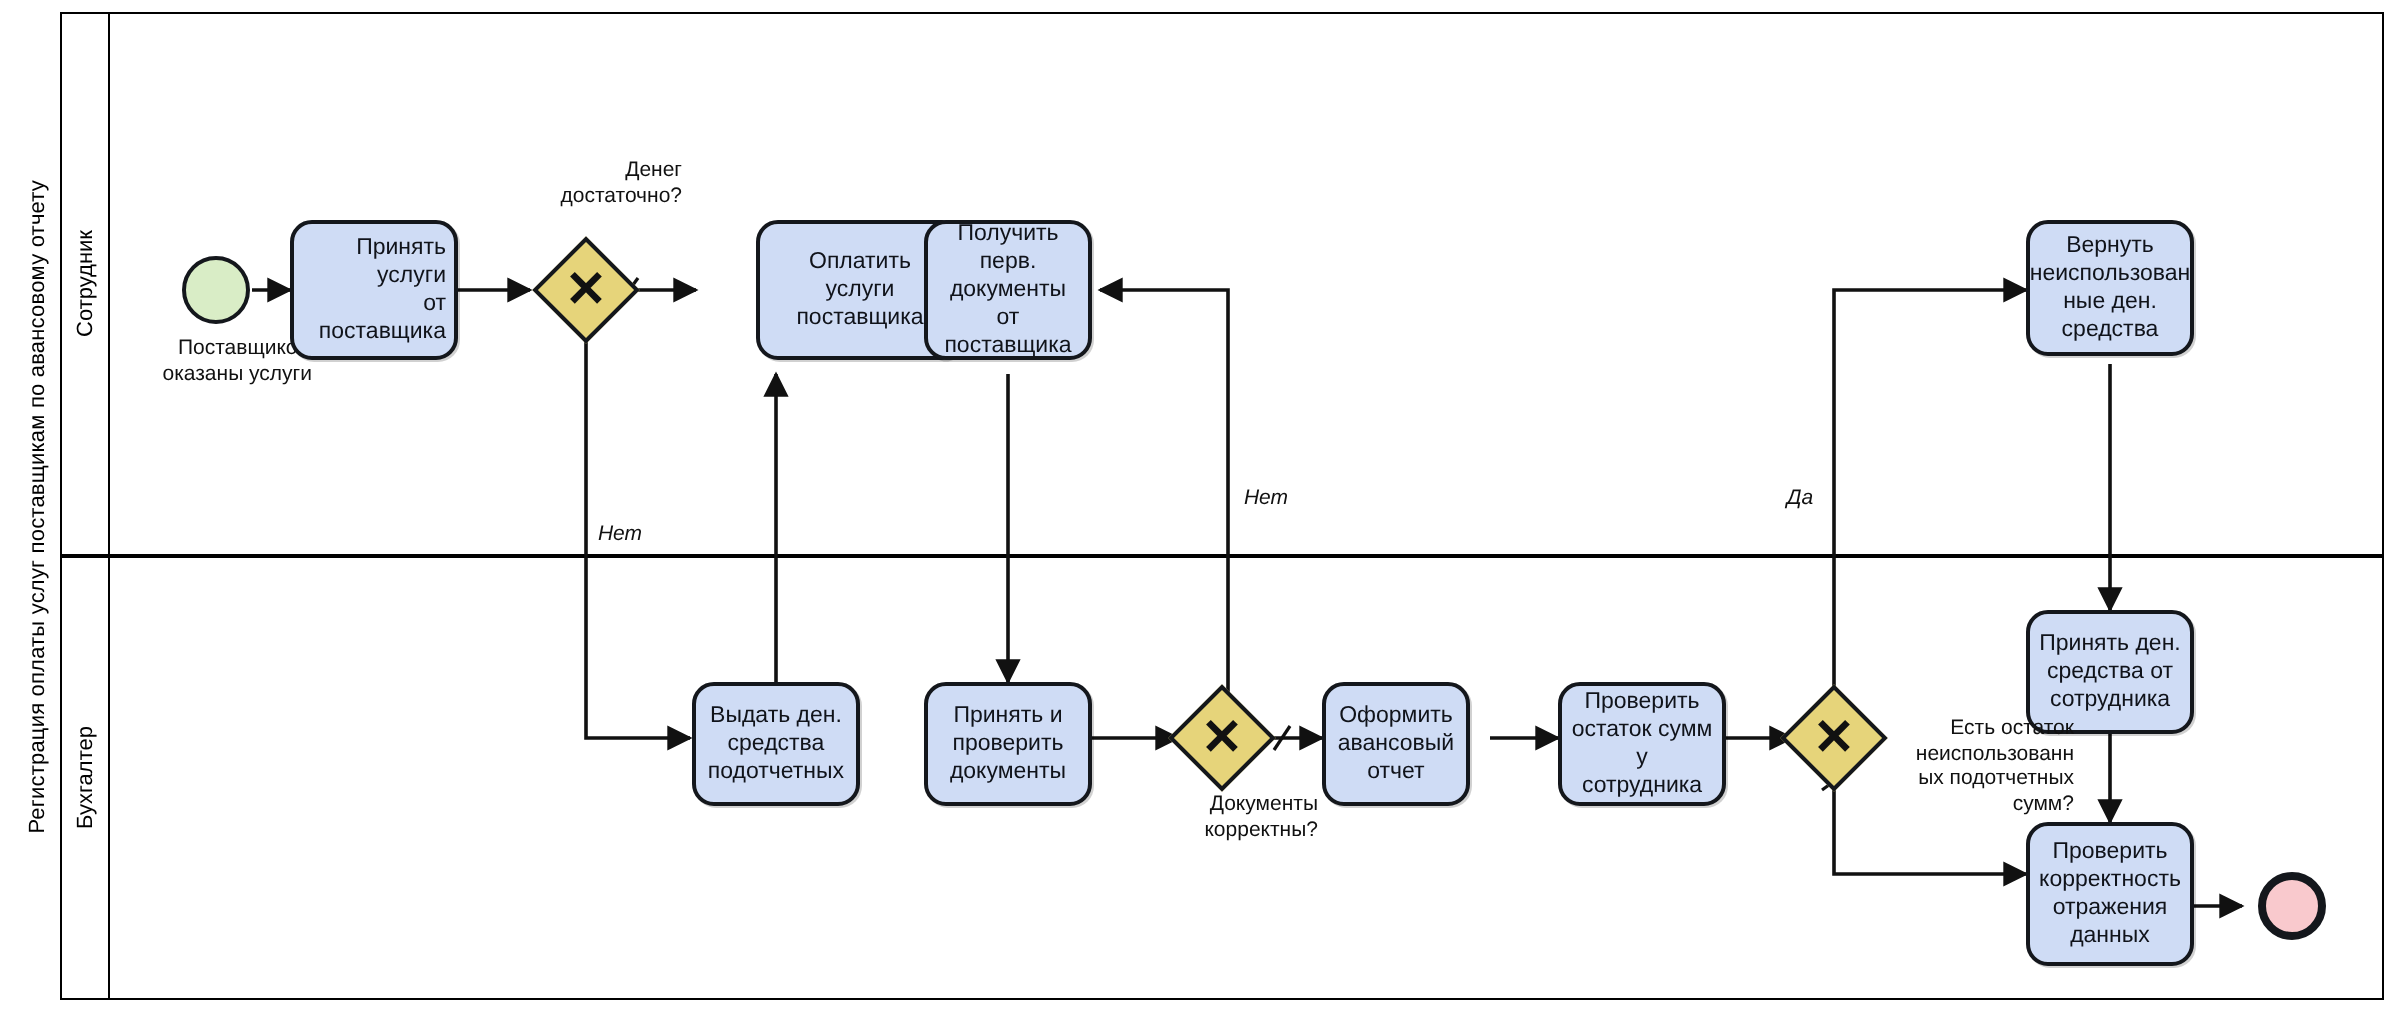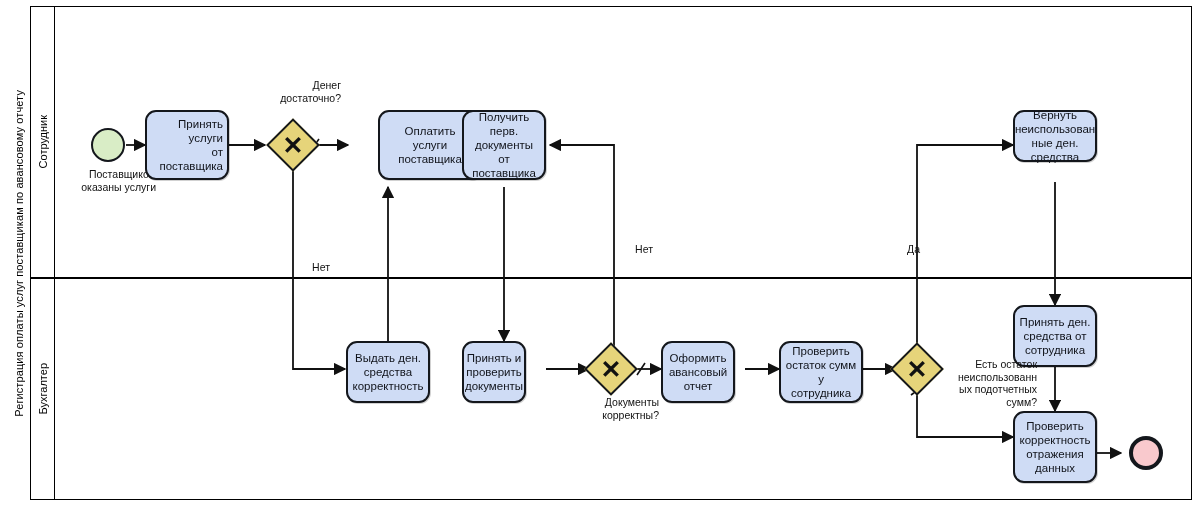--- a/index.html
+++ b/index.html
@@ -127,21 +127,21 @@
   }
   
   .label {
     position: absolute;
     font-size: 10.5px;
     line-height: 12.5px;
     color: #111;
     text-align: right;
     white-space: pre-line;
   }
-  .label.left { text-align: right; }
+  .label.left { text-align: center; font-style: italic; }
 </style>
 </head>
 <body>
 
 <div id="canvas">
 
   <div class="pool" style="left:8px; top:6px; width:1184px; height:494px;"></div>
 
   <div class="pool-title" style="left:8px; top:6px; width:23px; height:494px;">
     <span>Регистрация оплаты услуг поставщикам по авансовому отчету</span>
@@ -211,30 +211,30 @@
 от поставщика</div>
 
   <div class="task" style="left: 346px; top: 110px; width: 104px; height: 70px; white-space: pre-line; margin-left: 32px;">Оплатить
 услуги
 поставщика</div>
 
   <div class="task" style="left: 462px; top: 110px; width: 84px; height: 70px; white-space: pre-line;">Получить перв.
 документы от
 поставщика</div>
 
-  <div class="task" style="left: 1013px; top: 110px; width: 84px; height: 52px; white-space: pre-line;">Вернуть
+  <div class="task" style="left: 1013px; top: 110px; width: 84px; height: 68px; white-space: pre-line;">Вернуть
 неиспользован
 ные ден.
 средства</div>
 
   <div class="task" style="left: 346px; top: 341px; width: 84px; height: 62px; white-space: pre-line;">Выдать ден.
 средства
-корректность</div>
-
-  <div class="task" style="left: 462px; top: 341px; width: 64px; height: 62px; white-space: pre-line;">Принять и
+подотчетных</div>
+
+  <div class="task" style="left: 462px; top: 341px; width: 84px; height: 62px; white-space: pre-line;">Принять и
 проверить
 документы</div>
 
   <div class="task" style="left: 661px; top: 341px; width: 74px; height: 62px; white-space: pre-line;">Оформить
 авансовый
 отчет</div>
 
   <div class="task" style="left: 779px; top: 341px; width: 84px; height: 62px; white-space: pre-line;">Проверить
 остаток сумм у
 сотрудника</div>

